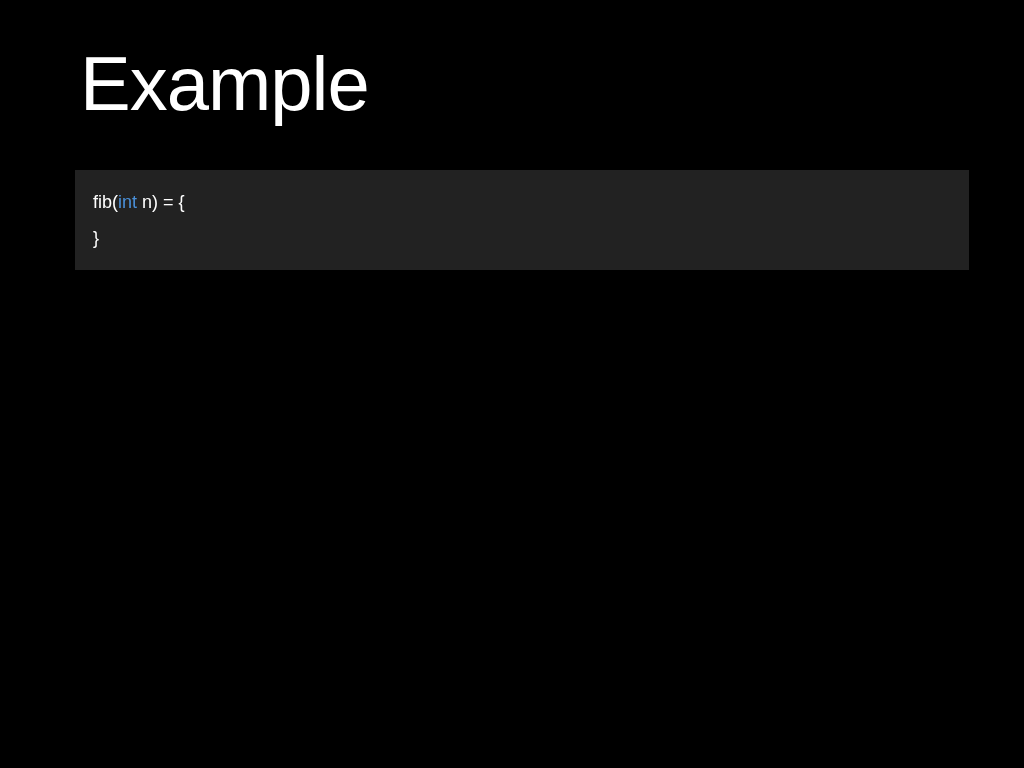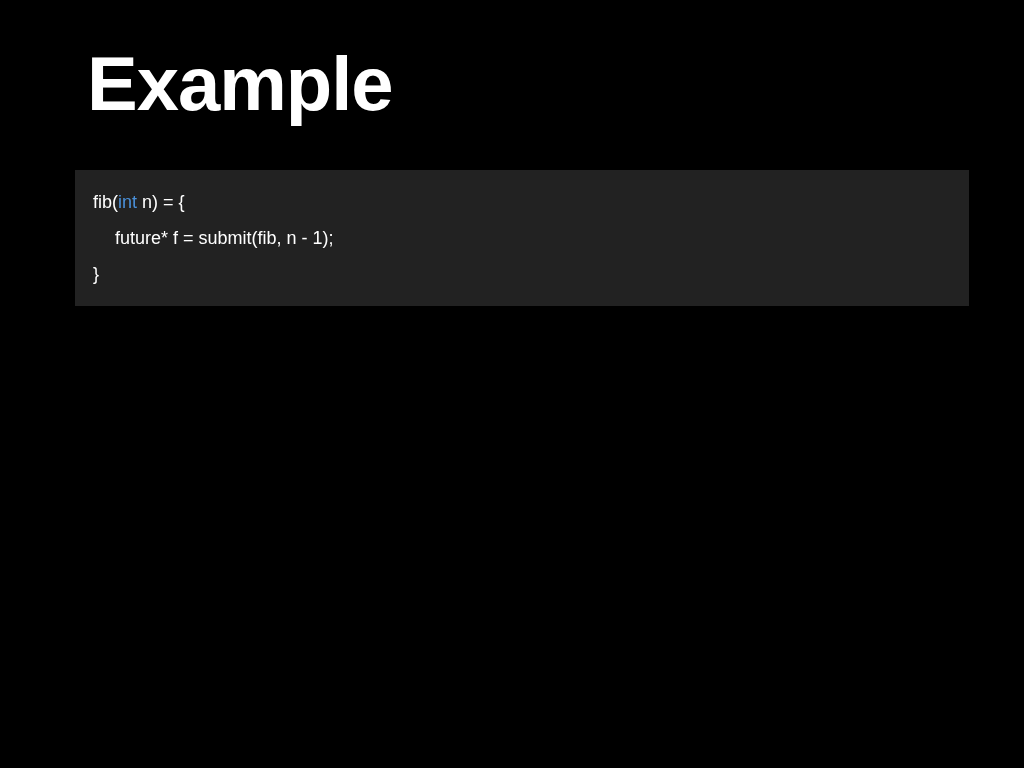--- a/index.html
+++ b/index.html
@@ -7,24 +7,24 @@
       width: 1024px;
       height: 768px;
       background: #000000;
       font-family: Arial, Helvetica, sans-serif;
       overflow: hidden;
       position: relative;
     }
     .slide-title {
       position: absolute;
       top: 40px;
-      left: 87px;
+      left: 80px;
       color: #ffffff;
       font-size: 76px;
-      font-weight: bold;
+      font-weight: normal;
       letter-spacing: -1px;
     }
     .code-block {
       position: absolute;
       top: 170px;
       left: 75px;
       right: 55px;
       background: #222222;
       padding: 14px 34px 14px 18px;
       font-family: Arial, Helvetica, sans-serif;
@@ -38,15 +38,14 @@
     .indent1 { padding-left: 22px; }
     .kw { color: #4a90d9; }
   </style>
 </head>
 <body>
 
 <div class="slide-title">Example</div>
 
 <div class="code-block">
   <div class="code-line"><span>fib(</span><span class="kw">int</span><span> n) = {</span></div>
-  <div class="code-line indent1"><span>future* f = submit(fib, n - 1);</span></div>
   <div class="code-line"><span>}</span></div>
 </div>
 
 </body></html>

